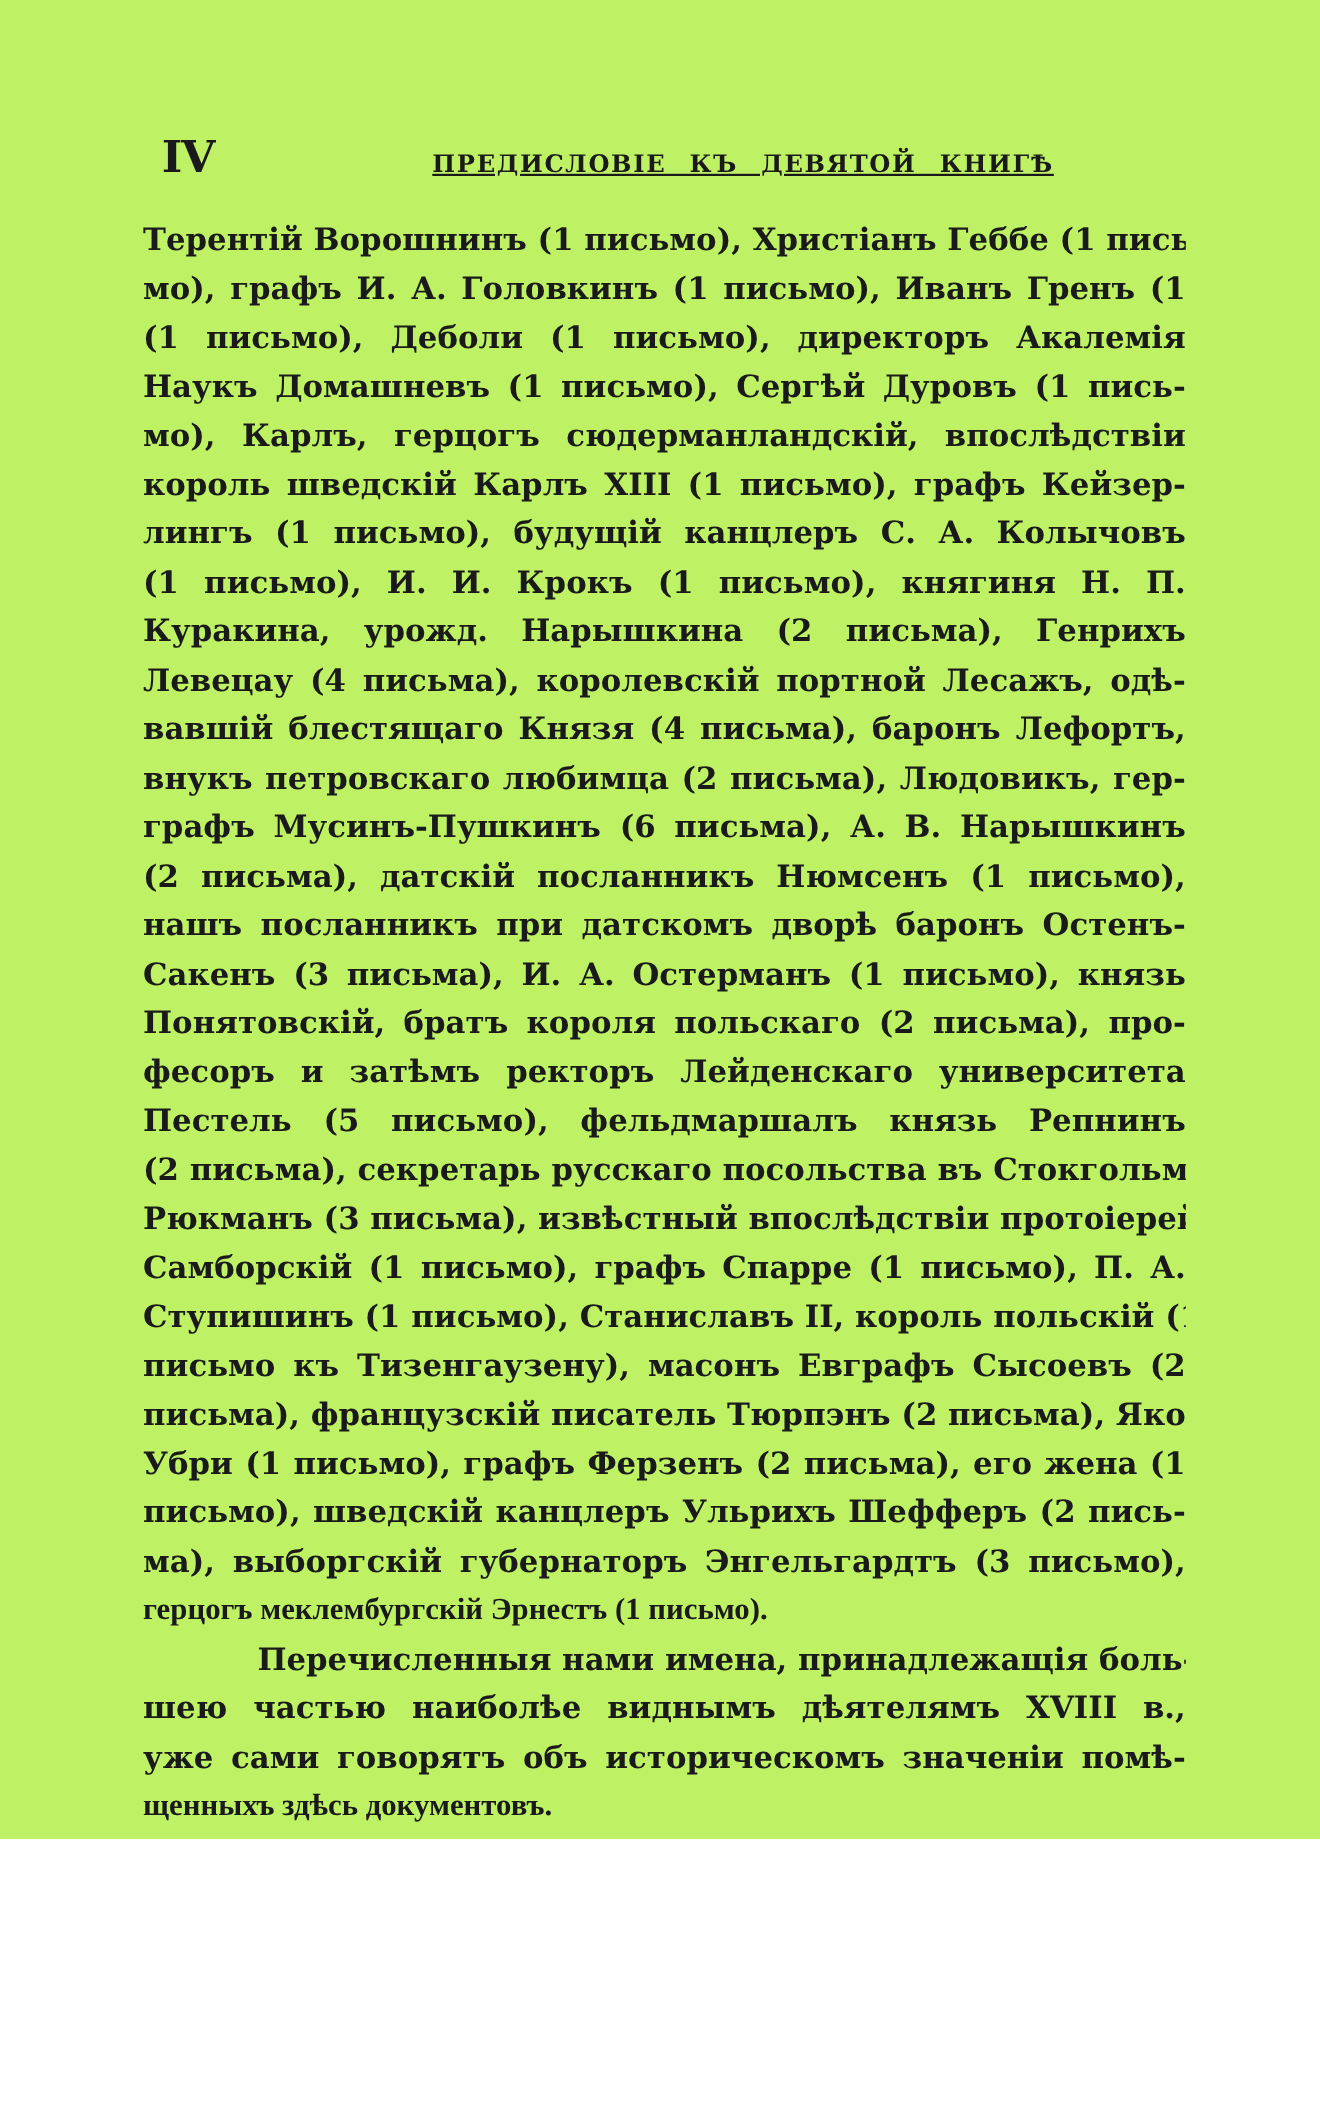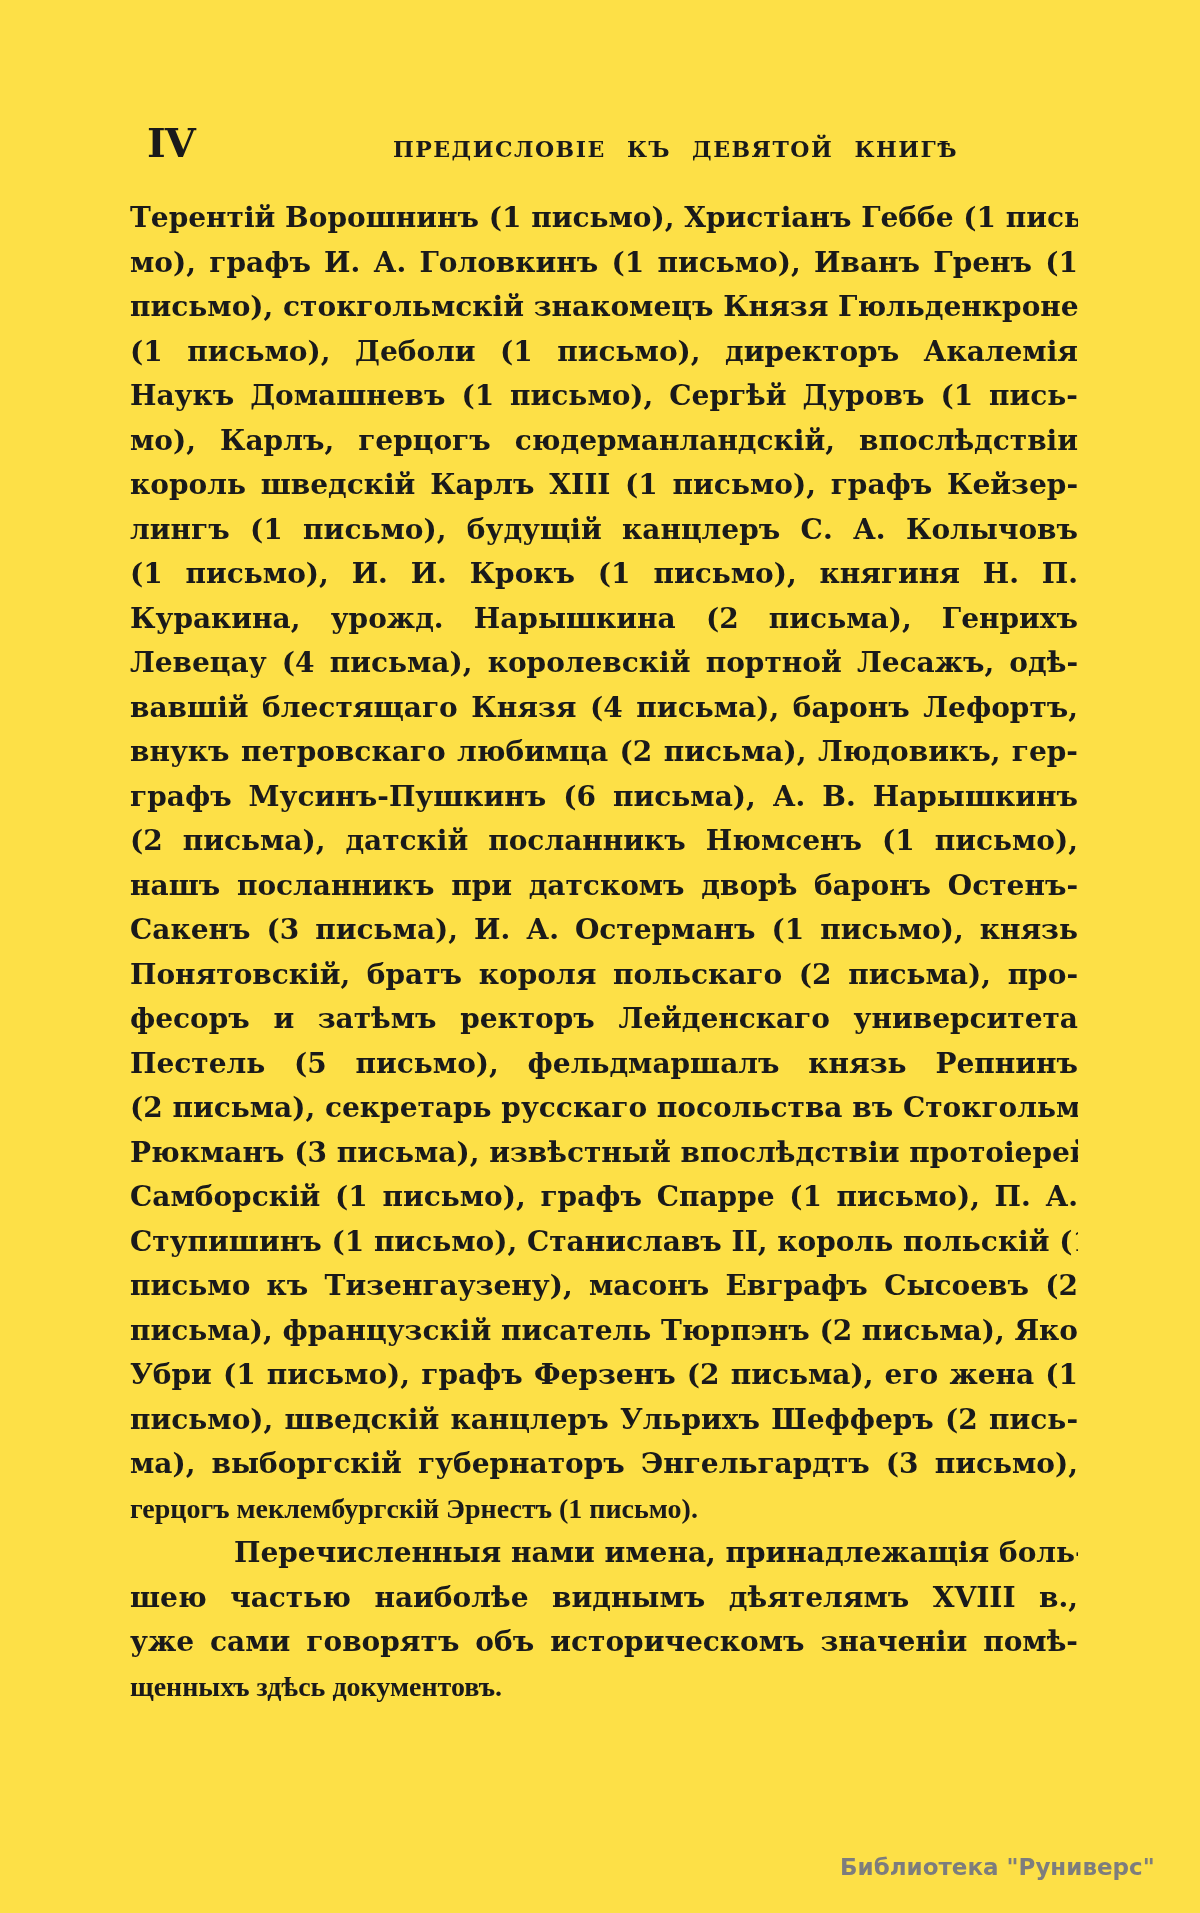--- a/index.html
+++ b/index.html
@@ -3,22 +3,22 @@
 <meta charset="utf-8">
 <style>
   html, body {
     margin: 0;
     padding: 0;
     background: #ffffff;
   }
   .page {
     position: relative;
     width: 1200px;
-    height: 1913px;
-    background: #fde047;
+    height: 1672px;
+    background: #bef264;
     overflow: hidden;
     font-family: "DejaVu Serif", serif;
     color: #1a1a1a;
   }
   .page-number {
     position: absolute;
     left: 147px;
     top: 123px;
     font-size: 40px;
     line-height: 1;
@@ -28,20 +28,21 @@
   .header-title {
     position: absolute;
     left: 393px;
     top: 138px;
     font-size: 22px;
     line-height: 1;
     font-weight: 700;
     letter-spacing: 1.5px;
     word-spacing: 12px;
     white-space: nowrap;
+    text-decoration: underline;
   }
   .text-block {
     position: absolute;
     left: 130px;
     top: 196px;
     width: 948px;
     font-size: 28px;
     font-weight: 700;
     line-height: 44.5px;
   }
@@ -76,21 +77,20 @@
 
 <div class="page">
 
   <div class="page-number">IV</div>
 
   <div class="header-title">ПРЕДИСЛОВІЕ КЪ ДЕВЯТОЙ КНИГѢ</div>
 
   <div class="text-block">
     <div class="text-line">Терентій Ворошнинъ (1 письмо), Христіанъ Геббе (1 пись-</div>
     <div class="text-line">мо), графъ И. А. Головкинъ (1 письмо), Иванъ Гренъ (1</div>
-    <div class="text-line">письмо), стокгольмскій знакомецъ Князя Гюльденкроне</div>
     <div class="text-line">(1 письмо), Деболи (1 письмо), директоръ Акалемія</div>
     <div class="text-line">Наукъ Домашневъ (1 письмо), Сергѣй Дуровъ (1 пись-</div>
     <div class="text-line">мо), Карлъ, герцогъ сюдерманландскій, впослѣдствіи</div>
     <div class="text-line">король шведскій Карлъ XIII (1 письмо), графъ Кейзер-</div>
     <div class="text-line">лингъ (1 письмо), будущій канцлеръ С. А. Колычовъ</div>
     <div class="text-line">(1 письмо), И. И. Крокъ (1 письмо), княгиня Н. П.</div>
     <div class="text-line">Куракина, урожд. Нарышкина (2 письма), Генрихъ</div>
     <div class="text-line">Левецау (4 письма), королевскій портной Лесажъ, одѣ-</div>
     <div class="text-line">вавшій блестящаго Князя (4 письма), баронъ Лефортъ,</div>
     <div class="text-line">внукъ петровскаго любимца (2 письма), Людовикъ, гер-</div>

